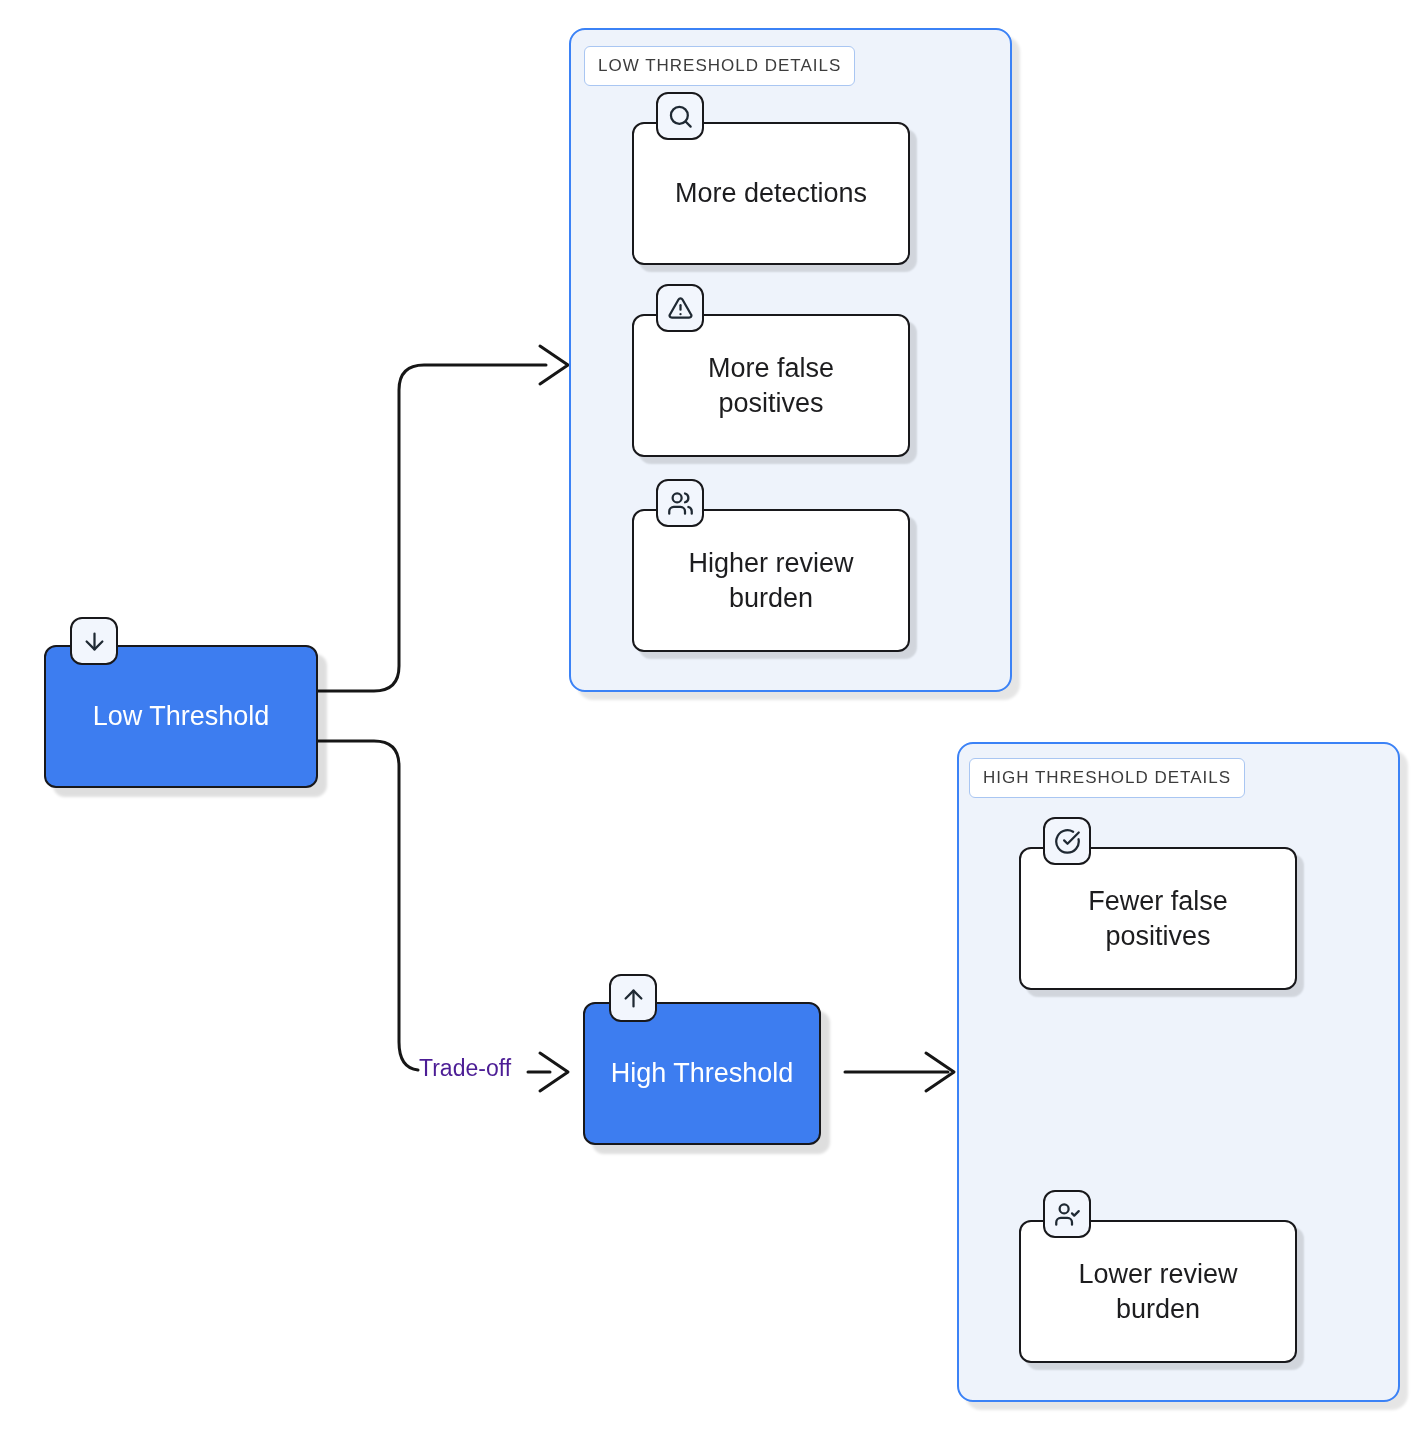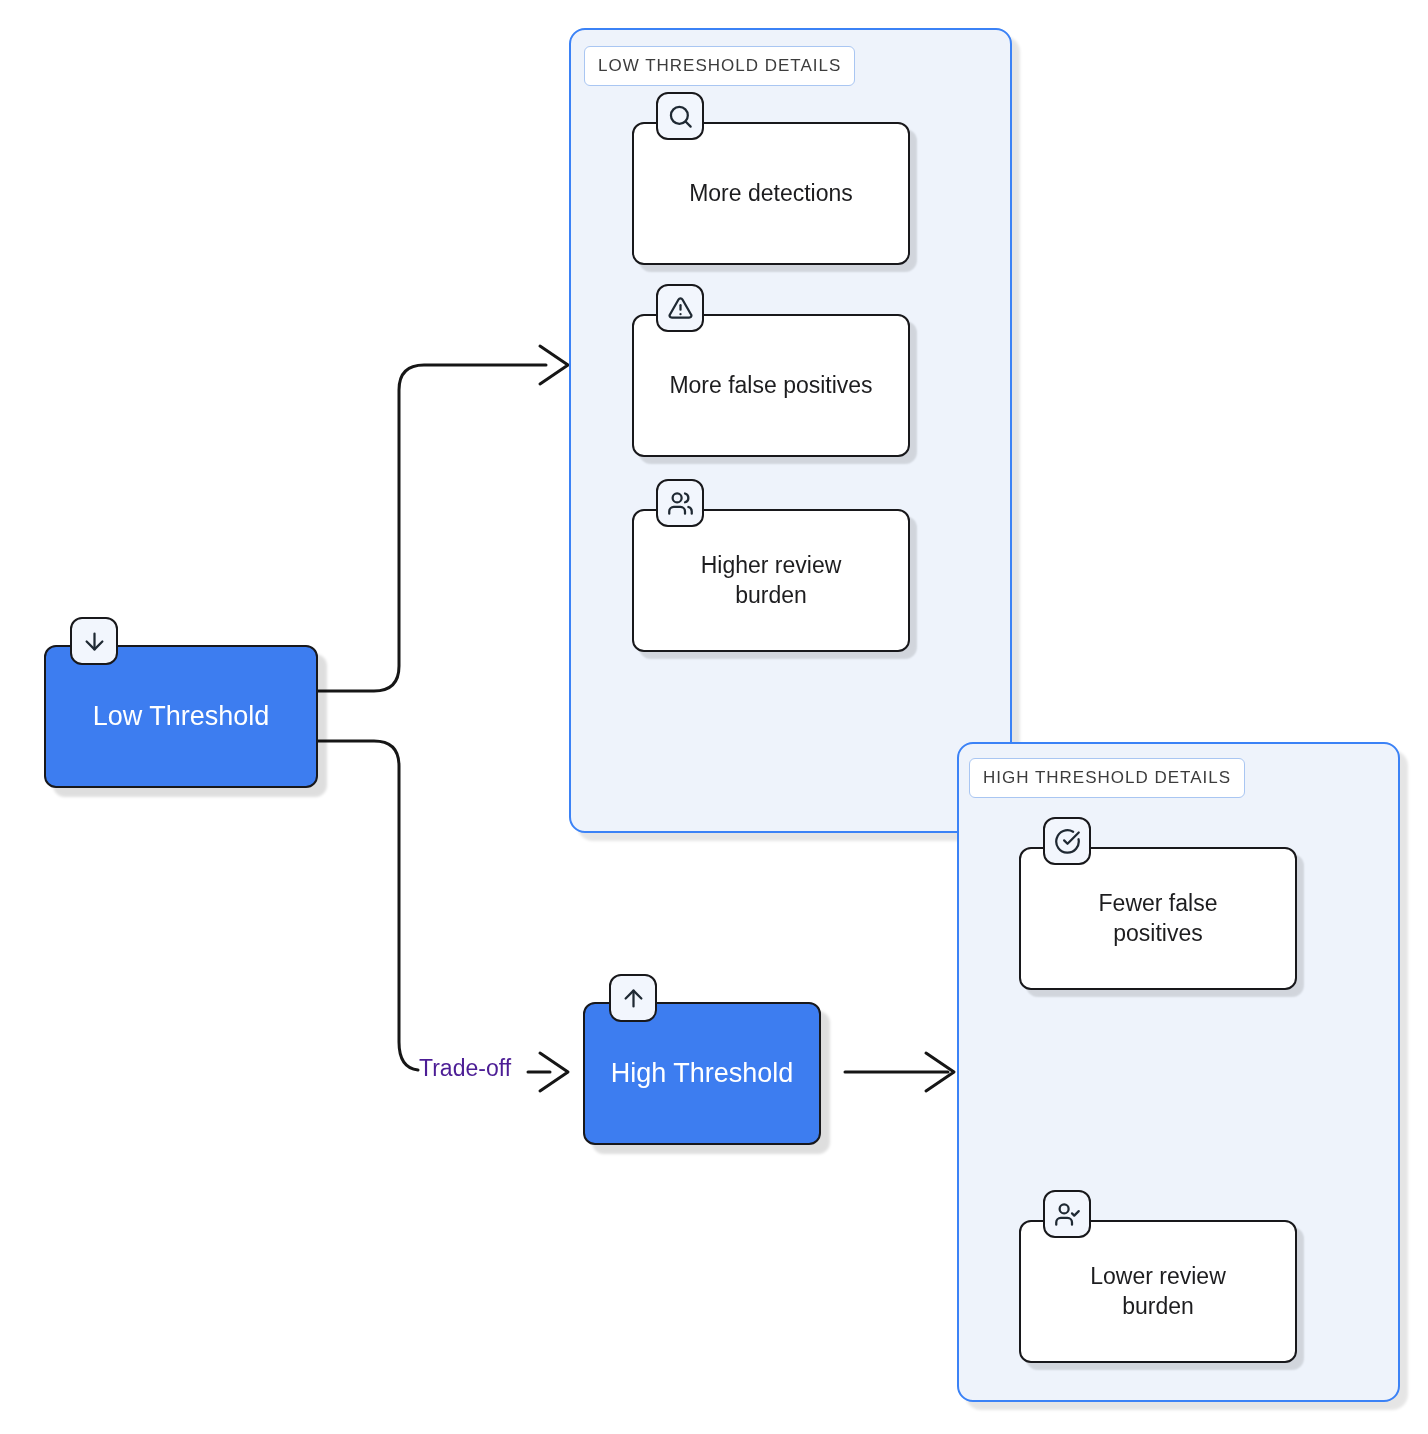--- a/index.html
+++ b/index.html
@@ -17,37 +17,37 @@
     z-index:2; white-space:nowrap;
   }
   .group {
     position:absolute; box-sizing:border-box;
     background:var(--group-fill, #eef3fb);
     border:2.5px solid var(--group-border, #3b82f6);
     border-radius:16px;
     box-shadow:8px 8px 3px rgba(0,0,0,0.10);
     z-index:2;
   }
-  .group-low  { left:569px; top:28px;  width:443px; height:805px;text-decoration:underline; }
+  .group-low  { left:569px; top:28px;  width:443px; height:664px;text-decoration:underline; }
   .group-high { left:957px; top:742px; width:443px; height:660px; }
   .chip {
     position:absolute; background:#ffffff;
     border:1.5px solid #a9c6f2; border-radius:6px;
     font-size:17px; letter-spacing:1px; color:#3c3c3c;
     padding:9px 13px; white-space:nowrap;
   }
   .group-low  .chip { left:13px; top:16px; }
   .group-high .chip { left:10px; top:14px; }
   .card {
     position:absolute; box-sizing:border-box; width:278px; height:143px;
     background:var(--card-fill, #ffffff);
     border:2.5px solid var(--shape-stroke, #18181b); border-radius:12px;
     box-shadow:7px 7px 2px rgba(0,0,0,0.12);
     display:flex; align-items:center; justify-content:center;
-    text-align:center; font-size:23px; color:#1d1d1f; line-height:1.28;
+    text-align:center; font-size:27px; color:#1d1d1f; line-height:1.28;
     padding:0 33px;
   }
   .group-low  .card { left:61px; }
   .group-high .card { left:60px; }
   .card.c1-low  { top:92px; }  .card.c2-low  { top:284px; } .card.c3-low  { top:479px; }
   .card.c1-high { top:90px;margin-top:13px; }  .card.c2-high { top:283px; } .card.c3-high { top:476px; }
   .badge {
     position:absolute; box-sizing:border-box; width:48px; height:48px;
     background:#f2f6fd; border:2.5px solid var(--shape-stroke, #18181b);
     border-radius:12px; display:flex; align-items:center; justify-content:center;

